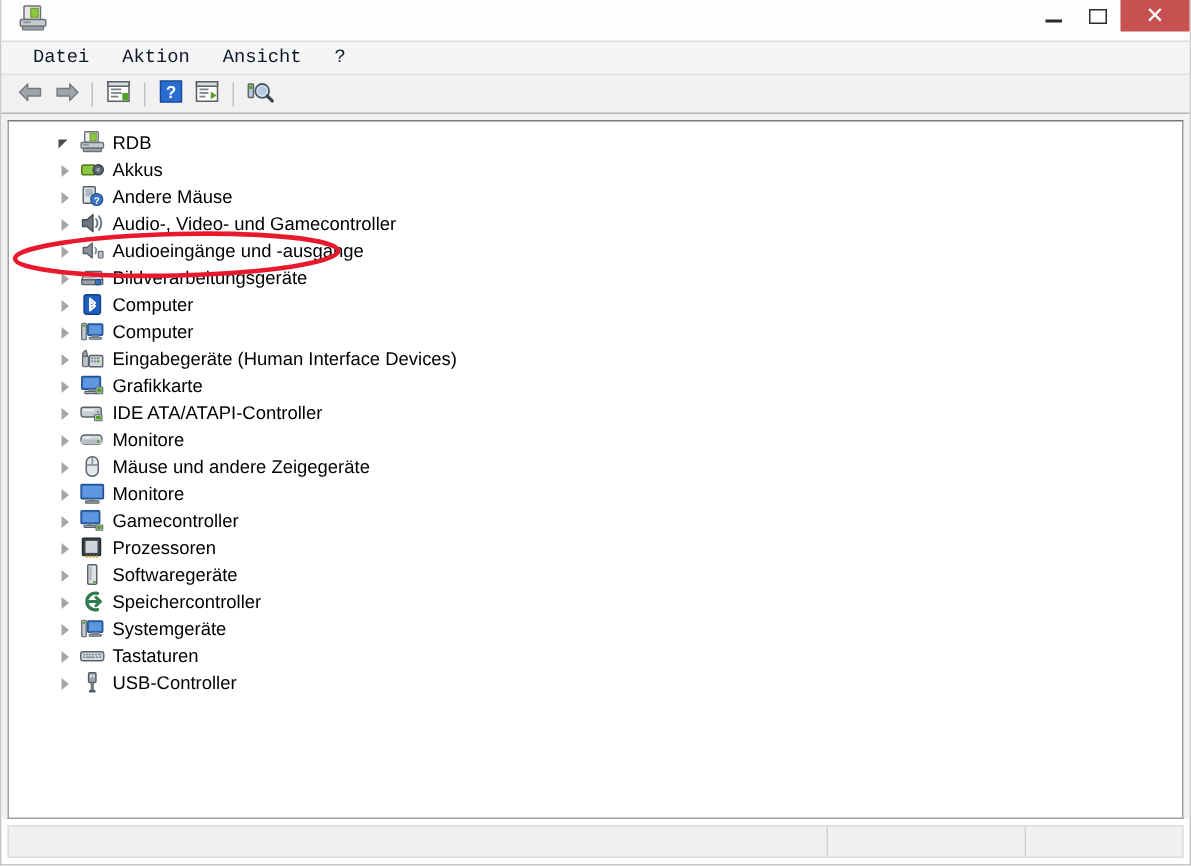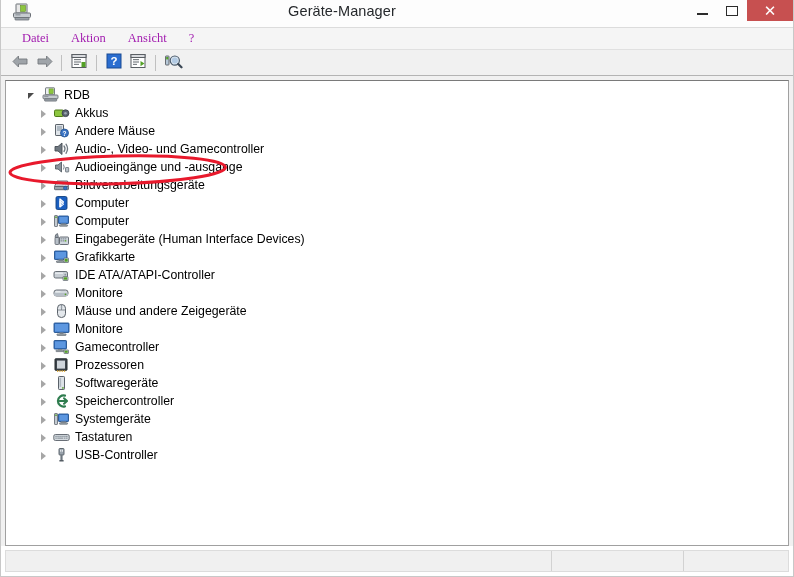--- a/index.html
+++ b/index.html
@@ -113,25 +113,25 @@
     min-height: 22px;
     background: #f5f5f5;
     border-bottom: 1px solid #e0e0e0;
     display: flex;
     align-items: center;
     padding-left: 12px;
     box-sizing: border-box;
   }
   .menu-item {
     font-size: 12.5px;
-    color: #a21caf;
+    color: #0f172a;
     padding: 1px 9px 2px 9px;
     margin-right: 4px;
     cursor: default;
-    font-family: Liberation Serif, serif;
+    font-family: Liberation Mono, monospace;
     white-space: nowrap;
   }
 
   
   .toolbar {
     height: 26px;
     min-height: 26px;
     background: #f1f1f1;
     border-bottom: 1px solid #b4b4b4;
     display: flex;
@@ -179,21 +179,21 @@
   }
   .tree {
     position: relative;
     padding: 0;
     margin: 0;
   }
   .tree-row {
     height: 18px;
     display: flex;
     align-items: center;
-    padding-left: 21px;
+    padding-left: 32px;
     box-sizing: border-box;
     cursor: default;
     white-space: nowrap;
   }
   .tree-row.child { padding-left: 32px; text-align: center; }
   .expander {
     width: 13px;
     height: 13px;
     margin-right: 2px;
     flex: 0 0 13px;
@@ -275,21 +275,20 @@
       <svg width="20" height="19" viewBox="0 0 20 19">
         <rect x="4" y="1" width="11" height="9" rx="0.5" fill="#e8e8e8" stroke="#6b7076" stroke-width="1"></rect>
         <rect x="8.5" y="2.5" width="5" height="6" fill="#8dc63f"></rect>
         <rect x="8.5" y="2.5" width="5" height="6" fill="none" stroke="#5e9020" stroke-width="0.6"></rect>
         <rect x="1.5" y="10" width="17" height="4.5" rx="1" fill="#c6cbd0" stroke="#6b7076" stroke-width="1"></rect>
         <rect x="3" y="14.5" width="14" height="2.5" rx="0.6" fill="#9aa1a8" stroke="#6b7076" stroke-width="0.8"></rect>
         <rect x="3.5" y="11.3" width="5" height="1.1" fill="#8b9198"></rect>
       </svg>
     </span>
 
-    <div class="title-text">Geräte-Manager</div>
 
     <div class="win-buttons">
       <button class="win-btn min-btn">
         <span class="glyph-min"></span>
       </button>
       <button class="win-btn max-btn">
         <span class="glyph-max"></span>
       </button>
       <button class="win-btn close-btn">
         <span class="glyph-close">✕</span>

